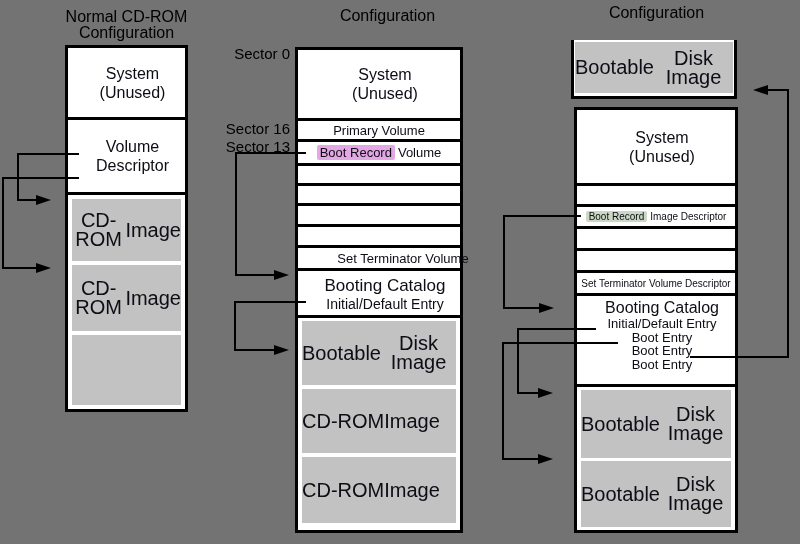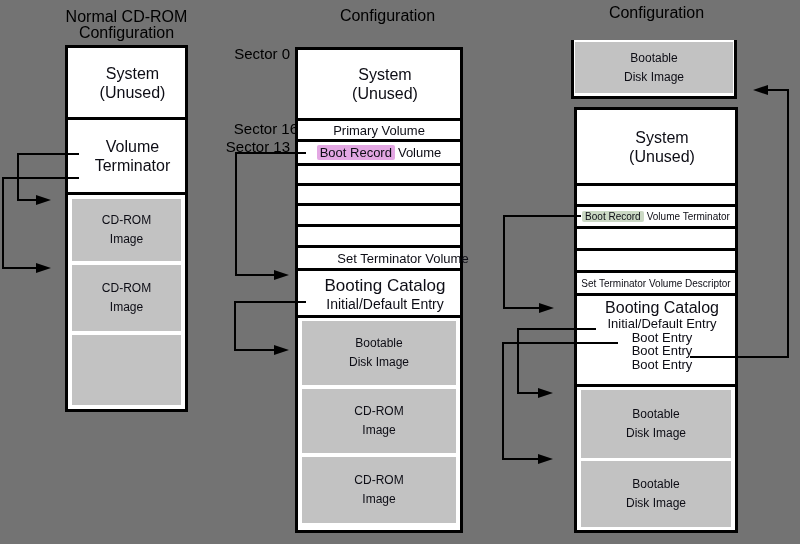--- a/index.html
+++ b/index.html
@@ -7,21 +7,21 @@
     position:relative;width:800px;height:544px;background:#737373;overflow:hidden;
     font-family:"Liberation Sans","DejaVu Sans",sans-serif;color:#0d0d15;
   }
   .title{position:absolute;text-align:center;font-size:16px;line-height:16px;color:#000;}
   .seclabel{position:absolute;text-align:right;font-size:15px;line-height:15px;color:#000;}
   .box{position:absolute;border:3px solid #000;background:#fff;box-sizing:border-box;}
   .box-open-top{position:absolute;border:3px solid #000;border-top:none;background:#fff;box-sizing:border-box;}
   .sec{position:absolute;left:0;right:0;display:flex;flex-direction:column;align-items:center;justify-content:center;text-align:center;padding-left:12px;}
   .big{font-size:16px;line-height:19px;}
   .divider{position:absolute;left:0;right:0;height:3px;background:#000;}
-  .gray{position:absolute;background:#c2c2c2;display:flex;flex-direction:column;align-items:center;justify-content:center;text-align:center;font-size:12px;line-height:19px;}
+  .gray{position:absolute;background:#c2c2c2;display:flex;flex-direction:row;align-items:center;text-align:center;font-size:20px;line-height:19px;}
   .row{position:absolute;left:0;right:0;display:flex;align-items:center;justify-content:center;text-align:center;white-space:nowrap;}
   .row-mid{font-size:13px;}
   .row-sm{font-size:10px;}
   .hl-pink{background:#e3a7e3;border-radius:2px;padding:0 3px;}
   .hl-green{background:#cbd9c4;border-radius:2px;padding:0 3px;}
   .rest{margin-left:3px;}
   .bc-title-mid{font-size:17px;line-height:21px;}
   .bc-entry-mid{font-size:14px;line-height:16px;}
   .bc-title-rt{font-size:16px;line-height:19px;margin-top:2px;}
   .bc-entry-rt{font-size:13px;line-height:13.5px;}
@@ -38,40 +38,40 @@
   </div>
 
   <div class="box" style="left:65px;top:45px;width:123px;height:367px;">
     <div class="sec big" style="top:0;height:69px;">
       <div>System</div>
       <div>(Unused)</div>
     </div>
     <div class="divider" style="top:69px;"></div>
     <div class="sec big" style="top:72px;height:72px;">
       <div>Volume</div>
-      <div>Terminator</div>
+      <div>Descriptor</div>
     </div>
     <div class="divider" style="top:144px;"></div>
     <div class="gray" style="left:4px;top:151px;width:109px;height:62px;">
       <div>CD-ROM</div>
       <div>Image</div>
     </div>
     <div class="gray" style="left:4px;top:217px;width:109px;height:66px;">
       <div>CD-ROM</div>
       <div>Image</div>
     </div>
     <div class="gray" style="left:4px;top:287px;width:109px;height:70px;"></div>
   </div>
 
   <div class="title" style="left:300px;top:8px;width:175px;">
     <div>Configuration</div>
   </div>
 
   <div class="seclabel" style="left:190px;top:46px;width:100px;">Sector 0</div>
-  <div class="seclabel" style="left:198px;top:121px;width:100px;">Sector 16</div>
+  <div class="seclabel" style="left:190px;top:121px;width:100px;">Sector 16</div>
   <div class="seclabel" style="left:190px;top:139px;width:100px;">Sector 13</div>
 
   <div class="box" style="left:295px;top:47px;width:168px;height:486px;">
     <div class="sec big" style="top:0;height:68px;">
       <div>System</div>
       <div>(Unused)</div>
     </div>
     <div class="divider" style="top:68px;"></div>
     <div class="row row-mid" style="top:71px;height:18px;">
       <span>Primary Volume</span>
@@ -126,21 +126,21 @@
 
   <div class="box" style="left:574px;top:107px;width:164px;height:426px;">
     <div class="sec big" style="top:0;height:73px;">
       <div>System</div>
       <div>(Unused)</div>
     </div>
     <div class="divider" style="top:73px;"></div>
     <div class="divider" style="top:94px;"></div>
     <div class="row row-sm" style="top:97px;height:19px;">
       <span class="hl-green">Boot Record</span>
-      <span class="rest">Volume Terminator</span>
+      <span class="rest">Image Descriptor</span>
     </div>
     <div class="divider" style="top:116px;"></div>
     <div class="row" style="top:119px;height:19px;"></div>
     <div class="divider" style="top:138px;"></div>
     <div class="row" style="top:141px;height:19px;"></div>
     <div class="divider" style="top:160px;"></div>
     <div class="row row-sm" style="top:163px;height:20px;">
       <span>Set Terminator Volume Descriptor</span>
     </div>
     <div class="divider" style="top:183px;"></div>

